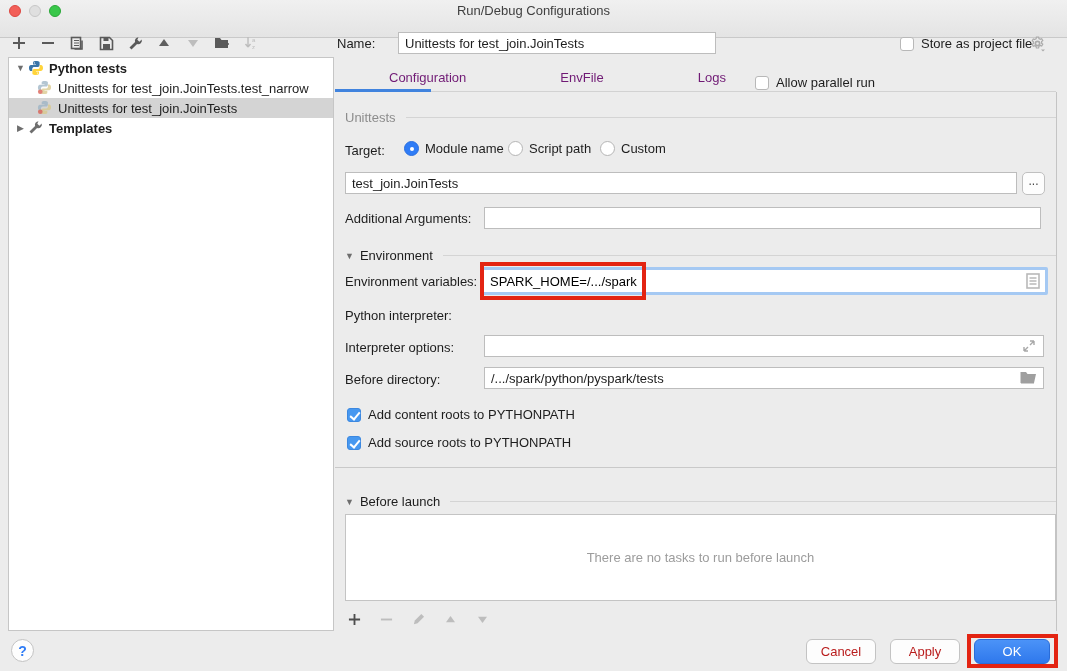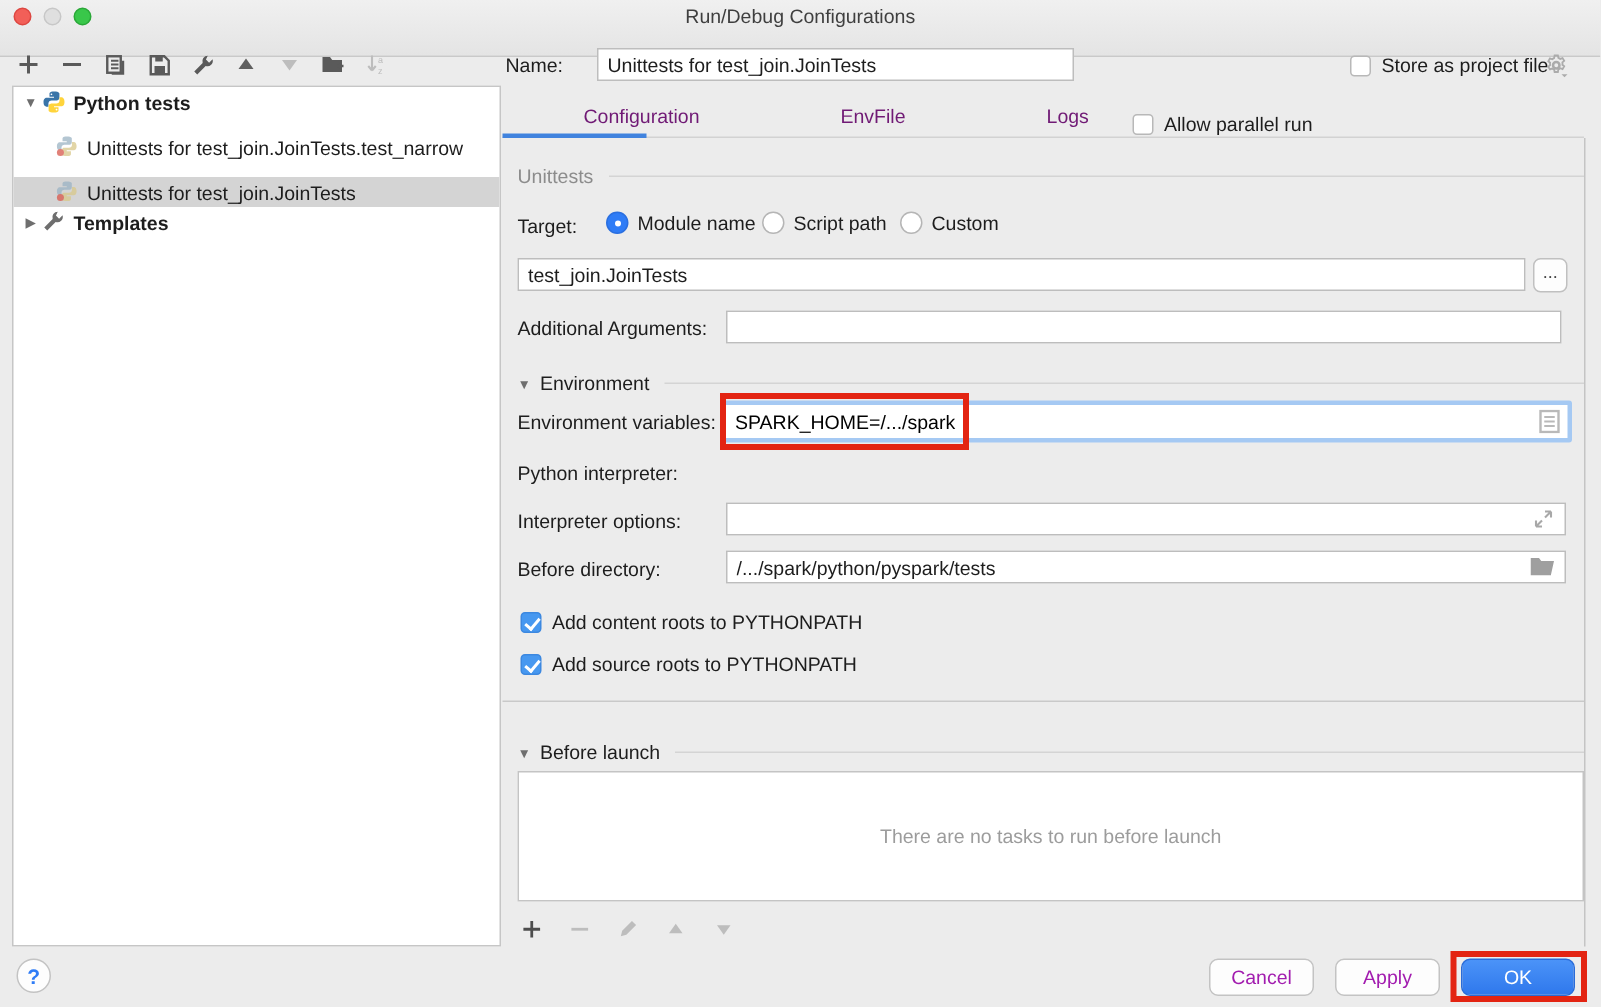--- a/index.html
+++ b/index.html
@@ -27,21 +27,21 @@
     color:#5a5a5a; font-size:15px; }
   .tbico.dis { color:#b5b5b5; }
   .tbico svg { display:block; }
 
   .tree-panel { position:absolute; left:8px; top:57px; width:326px; height:574px;
     background:#ffffff; border:1px solid #c6c6c6; overflow:hidden; }
   .tree-row { position:relative; height:20px; display:flex; align-items:center; white-space:nowrap; overflow:hidden; }
   .tree-row.selected { background:#d4d4d4; }
   .tw { width:11px; text-align:center; font-size:9px; color:#6e6e6e; flex:0 0 11px; }
   .tree-row .ico { width:16px; height:16px; margin:0 5px 0 2px; flex:0 0 16px; }
-  .tree-row.child { padding-left:26px;margin-top:10px; }
+  .tree-row.child { padding-left:26px; }
   .tree-row.child .ico { opacity:.75; }
   .bold { font-weight:bold; }
 
   
   .label { color:#1d1d1d; }
   .name-label { position:absolute; left:337px; top:36px; }
   input.field, .fieldbox {
     background:#fff; border:1px solid #bdbdbd; height:22px; font-family:inherit;
     font-size:13px; padding:0 6px; color:#1d1d1d; outline:none;
   }
@@ -112,21 +112,21 @@
   .bl-box { position:absolute; left:345px; top:514px; width:711px; height:87px; background:#fff;
     border:1px solid #c4c4c4; display:flex; align-items:center; justify-content:center; }
   .bl-empty { color:#9c9c9c; }
   .bl-toolbar { position:absolute; left:345px; top:610px; display:flex; gap:14px; align-items:center; }
 
   
   .help-btn { position:absolute; left:11px; top:639px; width:23px; height:23px; border-radius:50%;
     background:#fdfdfd; border:1px solid #c3c3c3; color:#2f7cf6; font-weight:bold; font-size:14px;
     display:flex; align-items:center; justify-content:center; }
   .btn { position:absolute; top:639px; height:25px; border-radius:6px; background:#fdfdfd;
-    border:1px solid #c3c3c3; font-size:13px; color:#a21caf; display:flex; align-items:center;
+    border:1px solid #c3c3c3; font-size:13px; color:#b91c1c; display:flex; align-items:center;
     justify-content:center; font-family:inherit; }
   .btn-cancel { left:806px; width:70px; }
   .btn-apply  { left:890px; width:70px; }
   .btn-ok { left:974px; width:76px; background:linear-gradient(#4b93f8,#2f78ec); border-color:#2a6cd8; color:#fff; }
 
   .abs { position:absolute; }
 </style>
 </head>
 <body>
 

